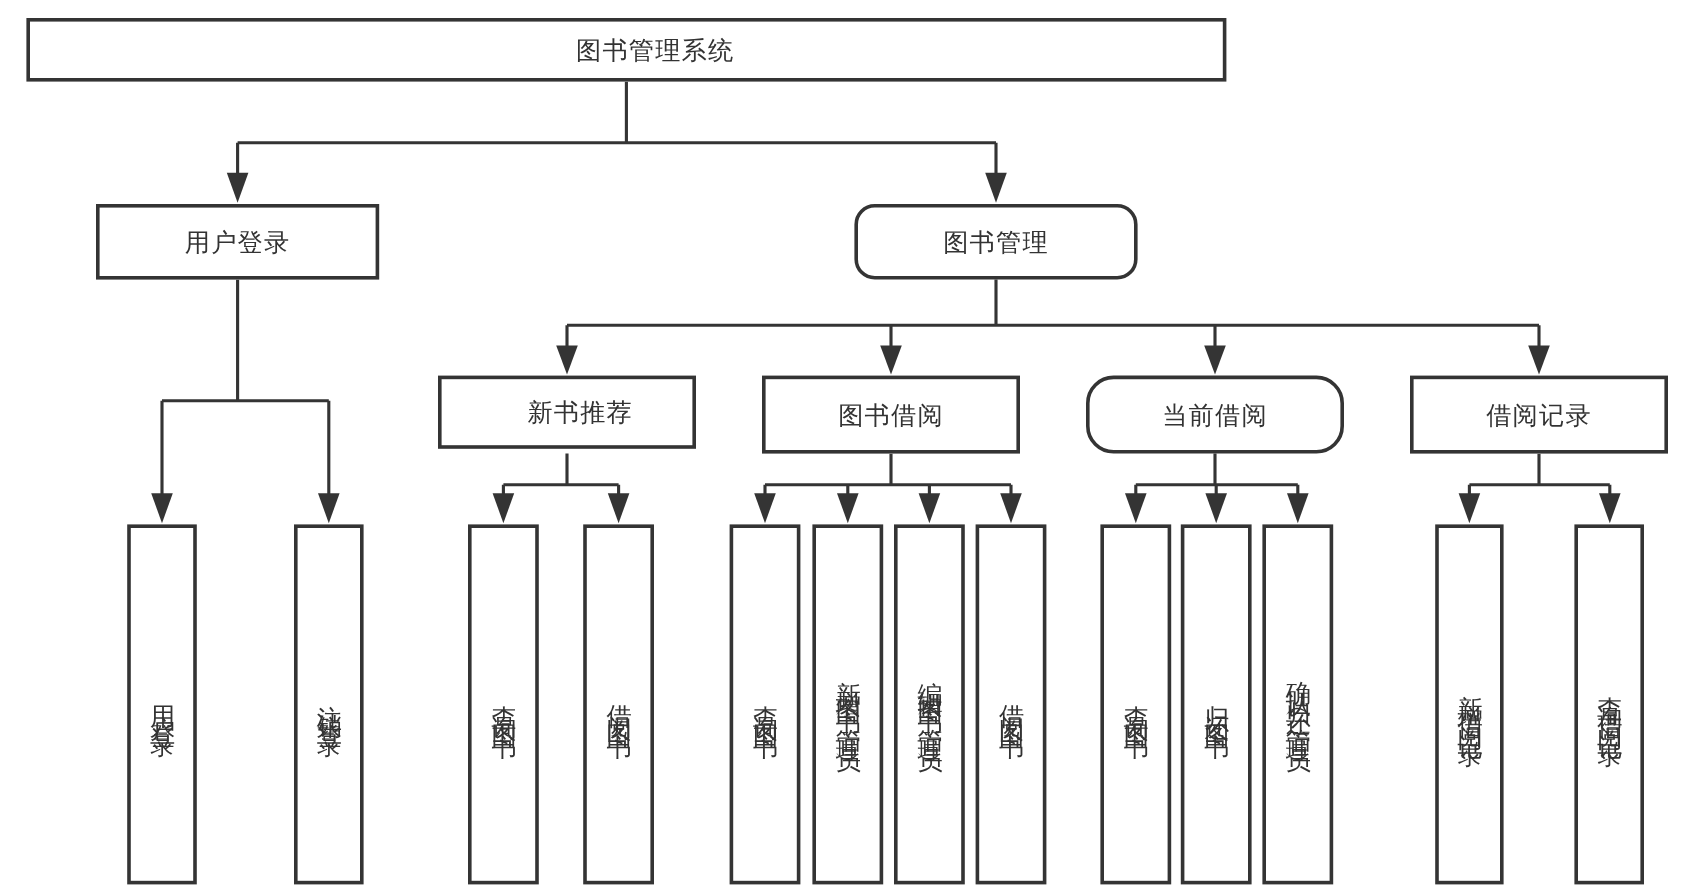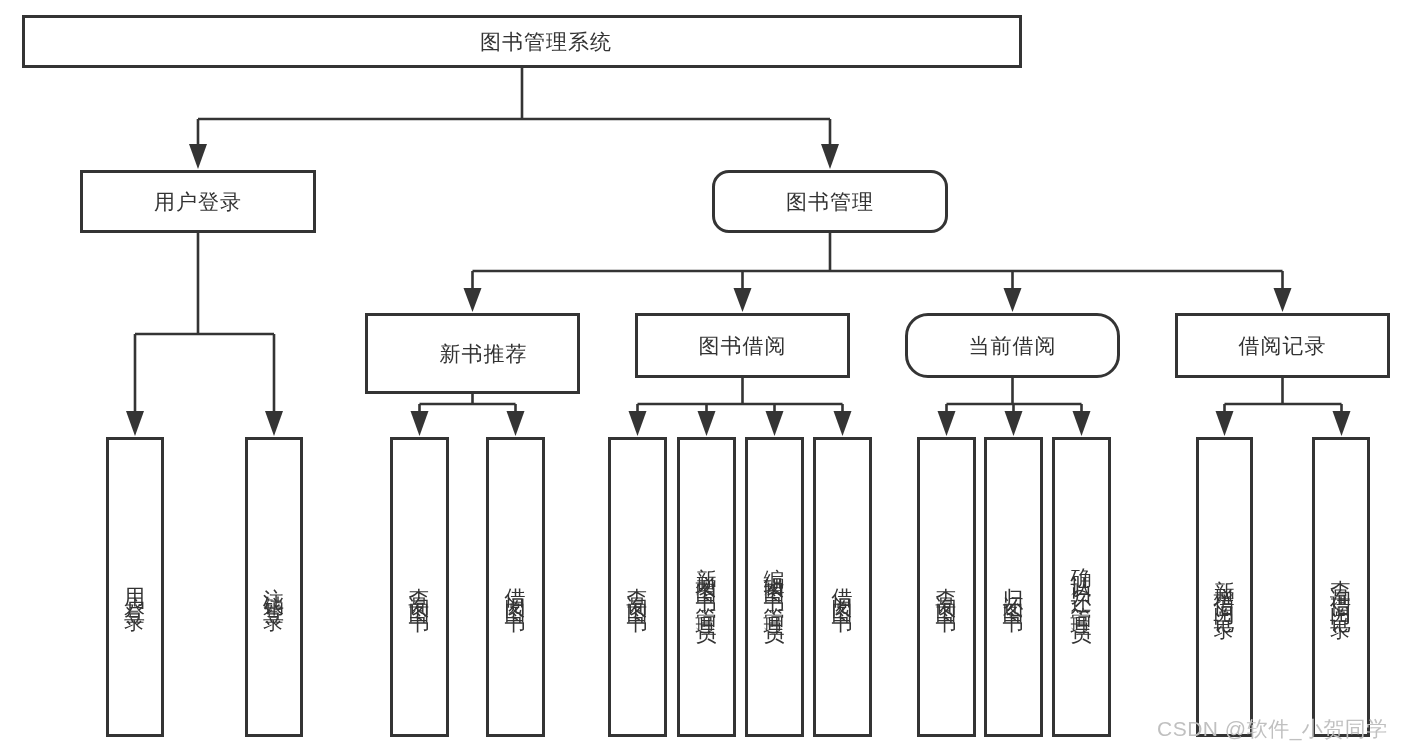--- a/index.html
+++ b/index.html
@@ -106,21 +106,21 @@
     <span>图书管理系统</span>
   </div>
 
   <div class="box h" style="left:80px; top:170px; width:236px; height:63px;">
     <span>用户登录</span>
   </div>
   <div class="box h" style="left:712px; top:170px; width:236px; height:63px;border-radius:17px;">
     <span>图书管理</span>
   </div>
 
-  <div class="box h" style="left:365px; top:313px; width:215px; height:81px;padding-left:22px;">
+  <div class="box h" style="left:365px; top:313px; width:215px; height:61px;padding-left:22px;">
     <span>新书推荐</span>
   </div>
   <div class="box h" style="left:635px; top:313px; width:215px; height:65px;">
     <span>图书借阅</span>
   </div>
   <div class="box h" style="left:905px; top:313px; width:215px; height:65px;border-radius:23px;">
     <span>当前借阅</span>
   </div>
   <div class="box h" style="left:1175px; top:313px; width:215px; height:65px;">
     <span>借阅记录</span>
@@ -163,15 +163,14 @@
     <span>确认归还（管理员）</span>
   </div>
 
   <div class="box v" style="left:1196px; top:437px; width:57px; height:300px;">
     <span>新增借阅记录</span>
   </div>
   <div class="box v" style="left:1312px; top:437px; width:58px; height:300px;">
     <span>查询借阅记录</span>
   </div>
 
-  <div class="watermark">CSDN @软件_小贺同学</div>
 
 </div>
 
 </body></html>

